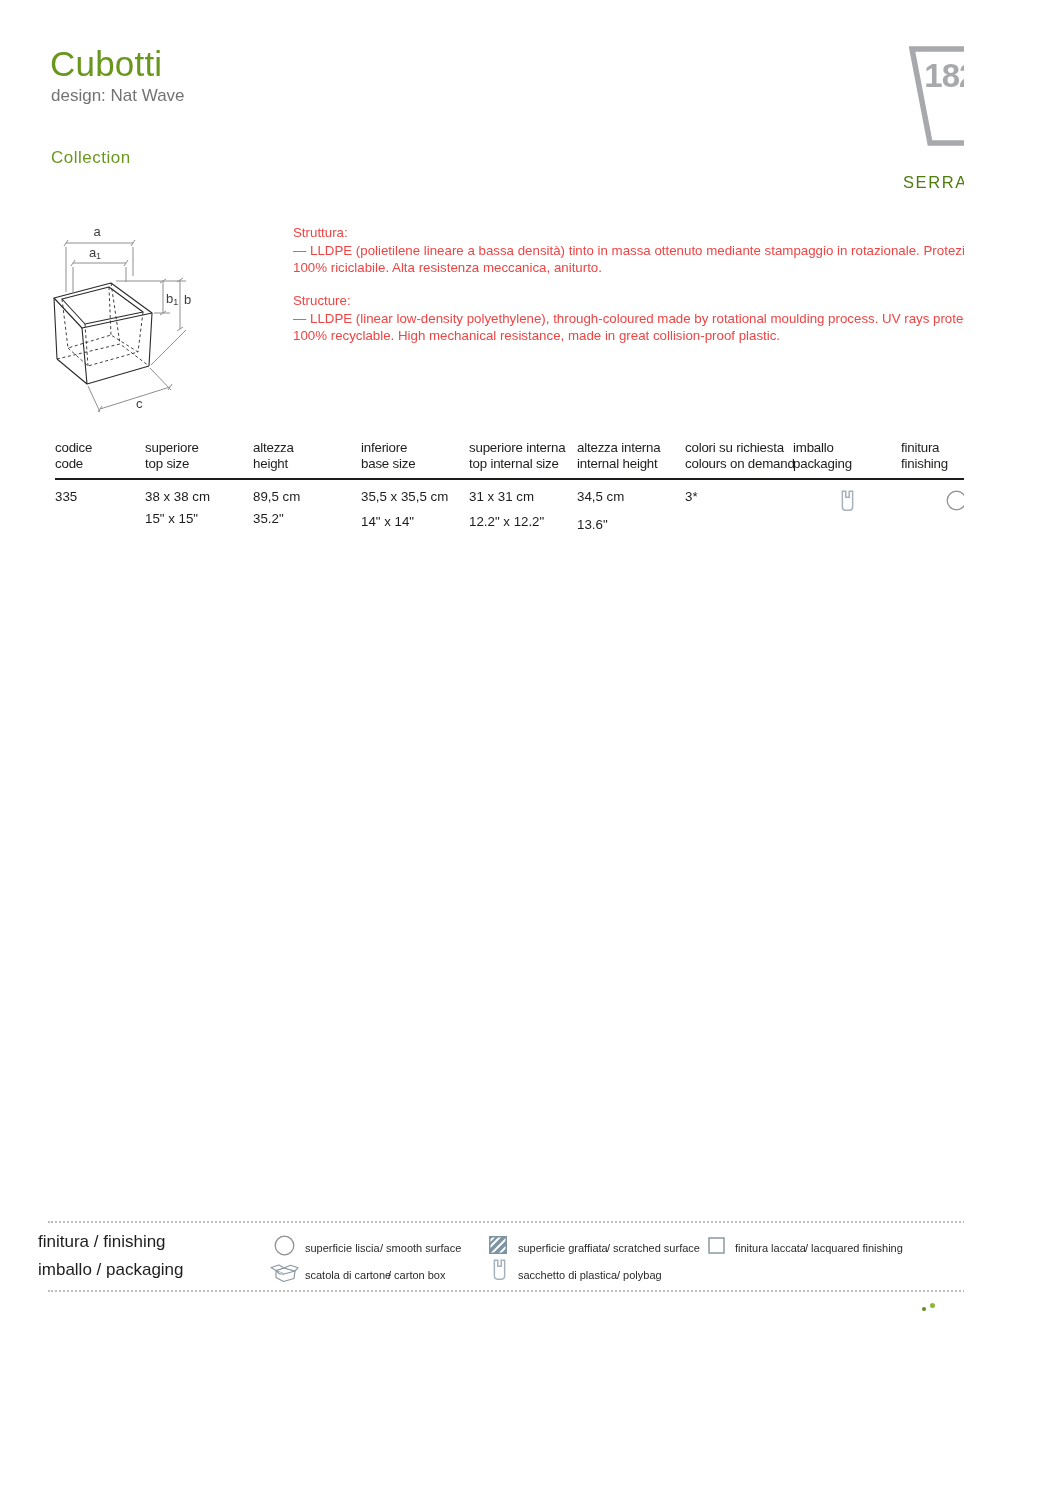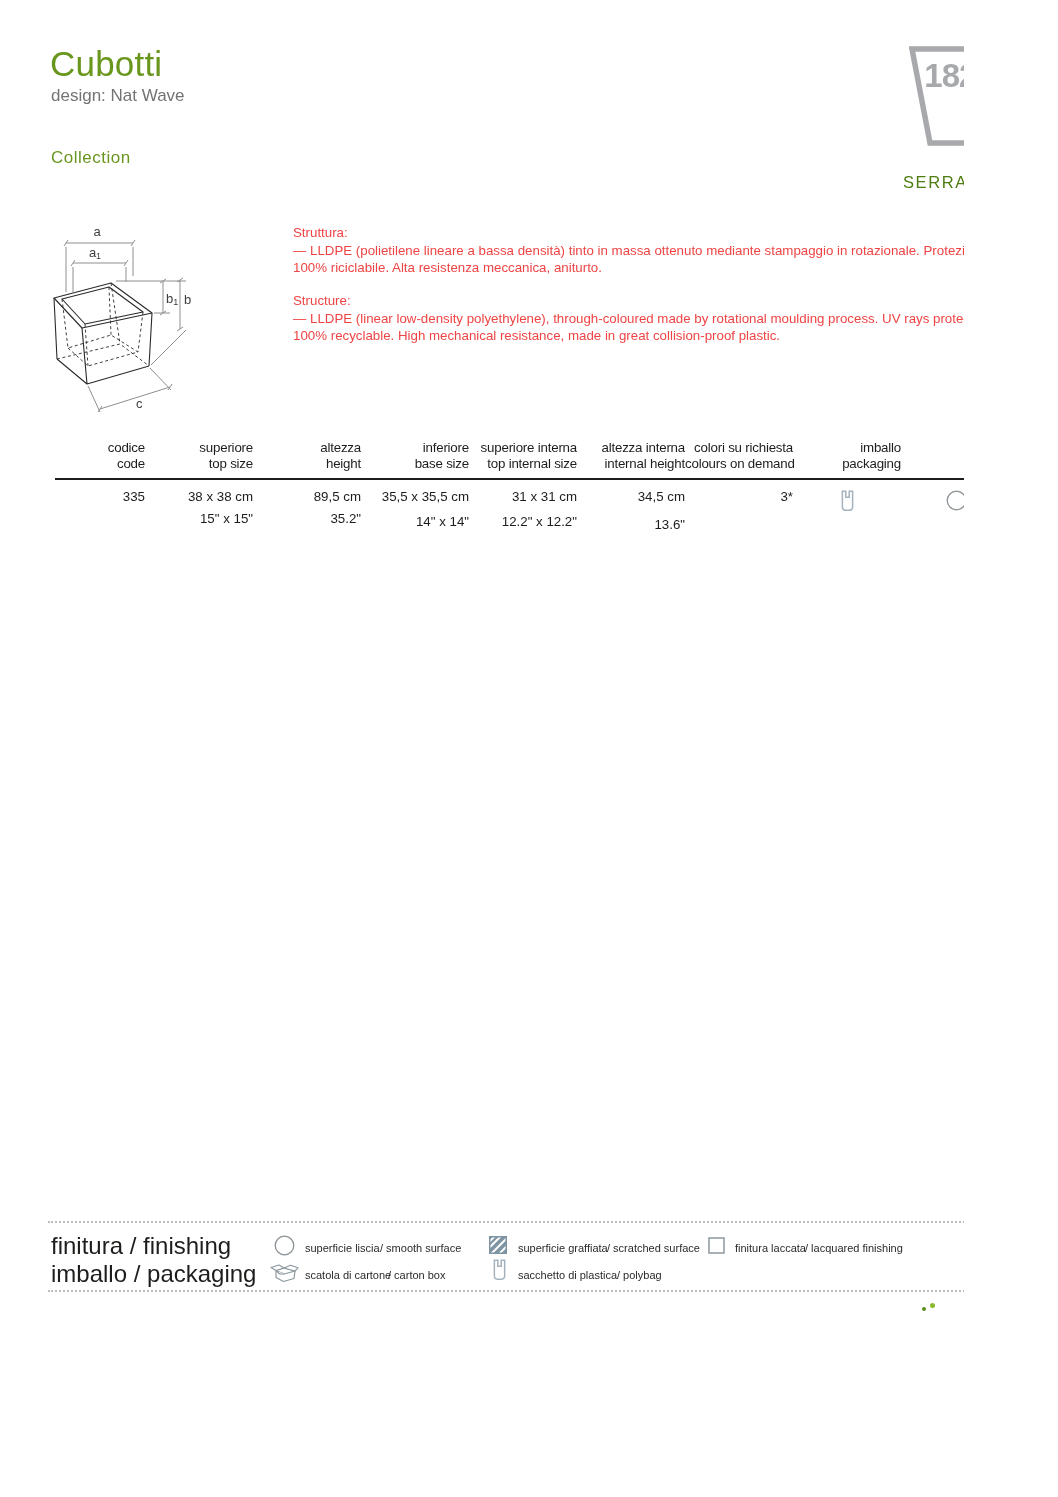--- a/index.html
+++ b/index.html
@@ -17,34 +17,34 @@
   
   .desc { position:absolute; left:293px; width:738px; font-size:13.3px; line-height:17.5px; color:#ef4444; }
   .desc-it { top:224px; }
   .desc-en { top:292px; }
   
   .diagram { position:absolute; left:42px; top:216px; }
   .dim-label { font-size:13px; fill:#3e3e3e; font-family:"Liberation Sans", sans-serif; }
   .dim-sub { font-size:9px; }
   
   .spec-table { position:absolute; left:55px; top:440px; width:956px; }
-  .thead, .tbody { display:flex; text-align:right; }
+  .thead, .tbody { display:flex; text-align:left; }
   .th, .td { white-space:nowrap; }
   .c0 { width:90px; } .c1,.c2,.c3,.c4,.c5,.c6,.c7 { width:108px; } .c8 { width:110px; }
   .th { font-size:13.3px; line-height:16px; letter-spacing:-0.2px; }
   .rule { border-top:2px solid #1d1d1b; margin-top:6px; }
   .tbody { padding-top:9px; font-size:13.3px; }
   .v-cm { display:block; }
   .v-in { display:block; margin-top:7px; }
   .st1 .v-in { margin-top:7px; } .st2 .v-in { margin-top:10px; } .st3 .v-in { margin-top:13px; }
   .cell-icon { display:flex; justify-content:center; padding-top:1px; }
   
   .dotted { position:absolute; left:48px; width:964px; border-top:2px dotted #bdbdbd; }
   .sep1 { top:1221px; } .sep2 { top:1290px; }
-  .leg-label { position:absolute; left:51px; font-size:24px; color:#1d1d1b; }
+  .leg-label { position:absolute; left:38px; font-size:17px; color:#1d1d1b; }
   .leg-label-1 { top:1232px; } .leg-label-2 { top:1260px; }
   .leg-icon { position:absolute; }
   .leg-text { position:absolute; font-size:11px; color:#2a2a2a; white-space:nowrap; }
   .dot { position:absolute; border-radius:50%; }
   .dot-1 { left:922px; top:1307px; width:4px; height:4px; background:#5d8f1f; }
   .dot-2 { left:930px; top:1303px; width:5px; height:5px; background:#8ab92f; }
 </style>
 </head>
 <body>
 

